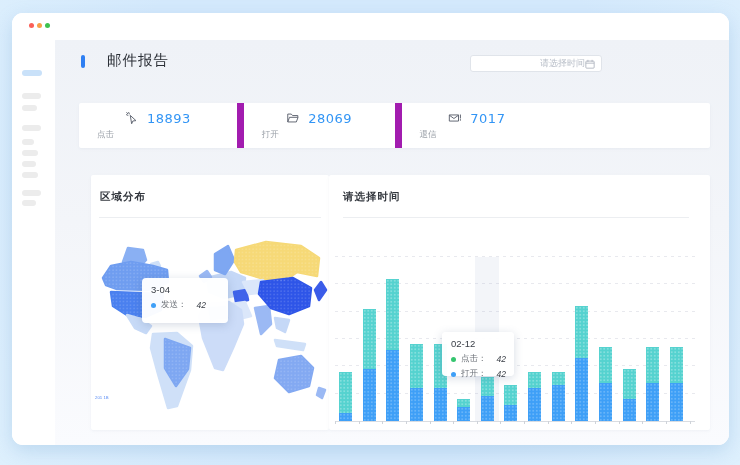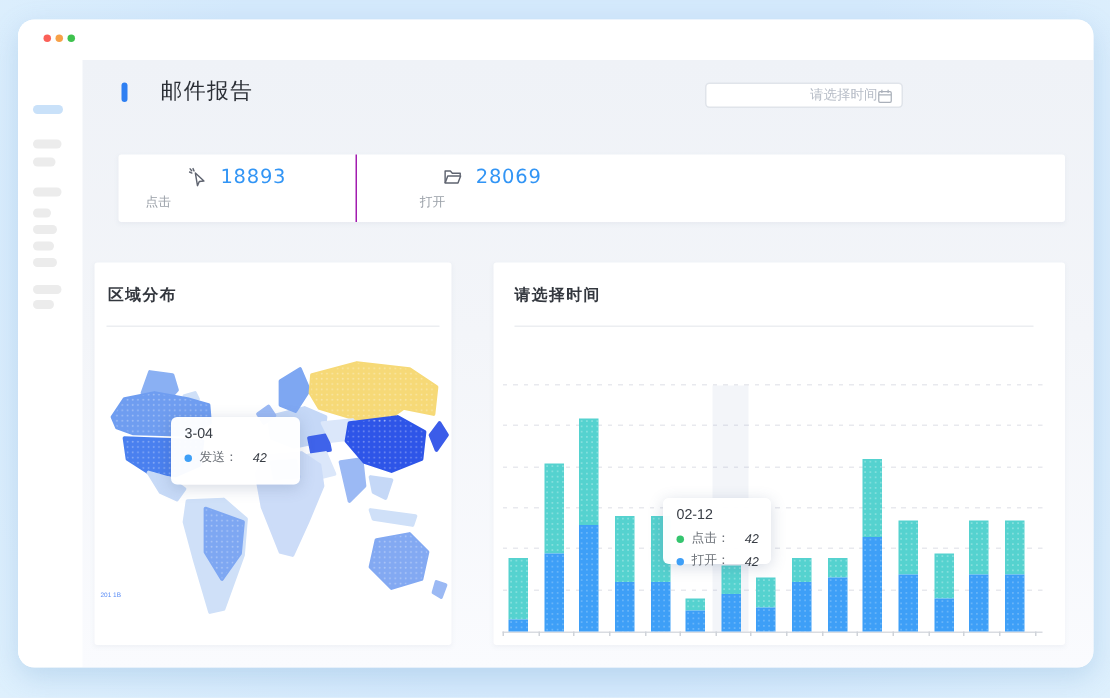--- a/index.html
+++ b/index.html
@@ -30,29 +30,29 @@
   .date-input .ph{flex:1;font-size:9px;color:#b7bdc7;text-align:right;}
   .select{position:absolute;left:558px;top:15px;width:86px;height:17px;background:#fff;
     border:1px solid #e0e4ea;border-radius:3px;display:flex;align-items:center;box-sizing:border-box;padding:0 7px;}
   .select .val{flex:1;font-size:9px;color:#4a4f58;}
   .chev{width:5px;height:5px;border-right:1px solid #aab0ba;border-bottom:1px solid #aab0ba;
     transform:rotate(45deg) translateY(-2px);}
   
   .stats{position:absolute;left:24px;top:63px;width:631px;height:45px;background:#fff;border-radius:2px;
     box-shadow:0 1px 3px rgba(150,160,180,.10);display:grid;grid-template-columns:1fr 1fr 1fr 1fr;}
   .stat{position:relative;display:flex;flex-direction:column;align-items:center;justify-content:center;}
-  .stat+.stat{border-left:1px solid #a21caf;padding-left:24px;}
+  .stat+.stat{border-left:7px solid #a21caf;}
   .stat .row{display:flex;align-items:center;gap:8px;}
   .stat .num{font-size:13px;color:#3295f5;font-family:"DejaVu Sans",sans-serif;letter-spacing:.5px;}
   .stat .lbl{font-size:8.5px;color:#9aa0a8;margin-top:3px;align-self:flex-start;margin-left:18px;}
   .sicon{width:14px;height:14px;}
   
   .panel{position:absolute;top:135px;height:255px;background:#fff;border-radius:2px;
     box-shadow:0 1px 3px rgba(150,160,180,.10);}
-  .panel-map{left:8px;width:238px;}
+  .panel-map{left:36px;width:238px;}
   .panel-chart{left:274px;width:381px;}
   .ptitle{position:absolute;top:15px;font-size:10.5px;font-weight:bold;color:#33373e;letter-spacing:1px;}
   .panel-map .ptitle{left:9px;}
   .panel-chart .ptitle{left:14px;}
   .pdiv{position:absolute;top:42px;height:1px;background:#eceef1;}
   .panel-map .pdiv{left:8px;right:8px;}
   .panel-chart .pdiv{left:14px;right:21px;}
   
   .mapwrap{position:absolute;left:0;top:45px;width:238px;height:205px;}
   .map-attrib{position:absolute;left:4px;top:220px;font-size:6px;color:#5b8df5;transform:scale(.72);transform-origin:0 0;}
@@ -130,20 +130,31 @@
         </div>
         <div class="stat">
           <div class="row">
             <svg class="sicon" viewBox="0 0 16 16" fill="none" stroke="#5f6470" stroke-width="1.1" stroke-linejoin="round">
               <path d="M2 12.5 V3.5 h4 l1.5 1.7 h6 v1.8"></path>
               <path d="M2 12.5 l2-5.3 h9.8 l-2 5.3 Z"></path>
             </svg>
             <span class="num">28069</span>
           </div>
           <span class="lbl">打开</span>
+        </div>
+        <div class="stat">
+          <div class="row">
+            <svg class="sicon" viewBox="0 0 16 16" fill="none" stroke="#5f6470" stroke-width="1.1" stroke-linejoin="round">
+              <path d="M1.5 4.5 h10.5 v7 H1.5 Z"></path>
+              <path d="M1.5 4.8 L6.75 8.6 L12 4.8"></path>
+              <path d="M14.2 4.5 v3.6 M14.2 9.8 v.8" stroke-linecap="round"></path>
+            </svg>
+            <span class="num">7017</span>
+          </div>
+          <span class="lbl">退信</span>
         </div>
       </div>
 
       <div class="panel panel-map">
         <div class="ptitle">区域分布</div>
         <div class="pdiv"></div>
 
         <div class="mapwrap">
           <svg width="238" height="205" viewBox="0 0 238 205">
             <defs>

